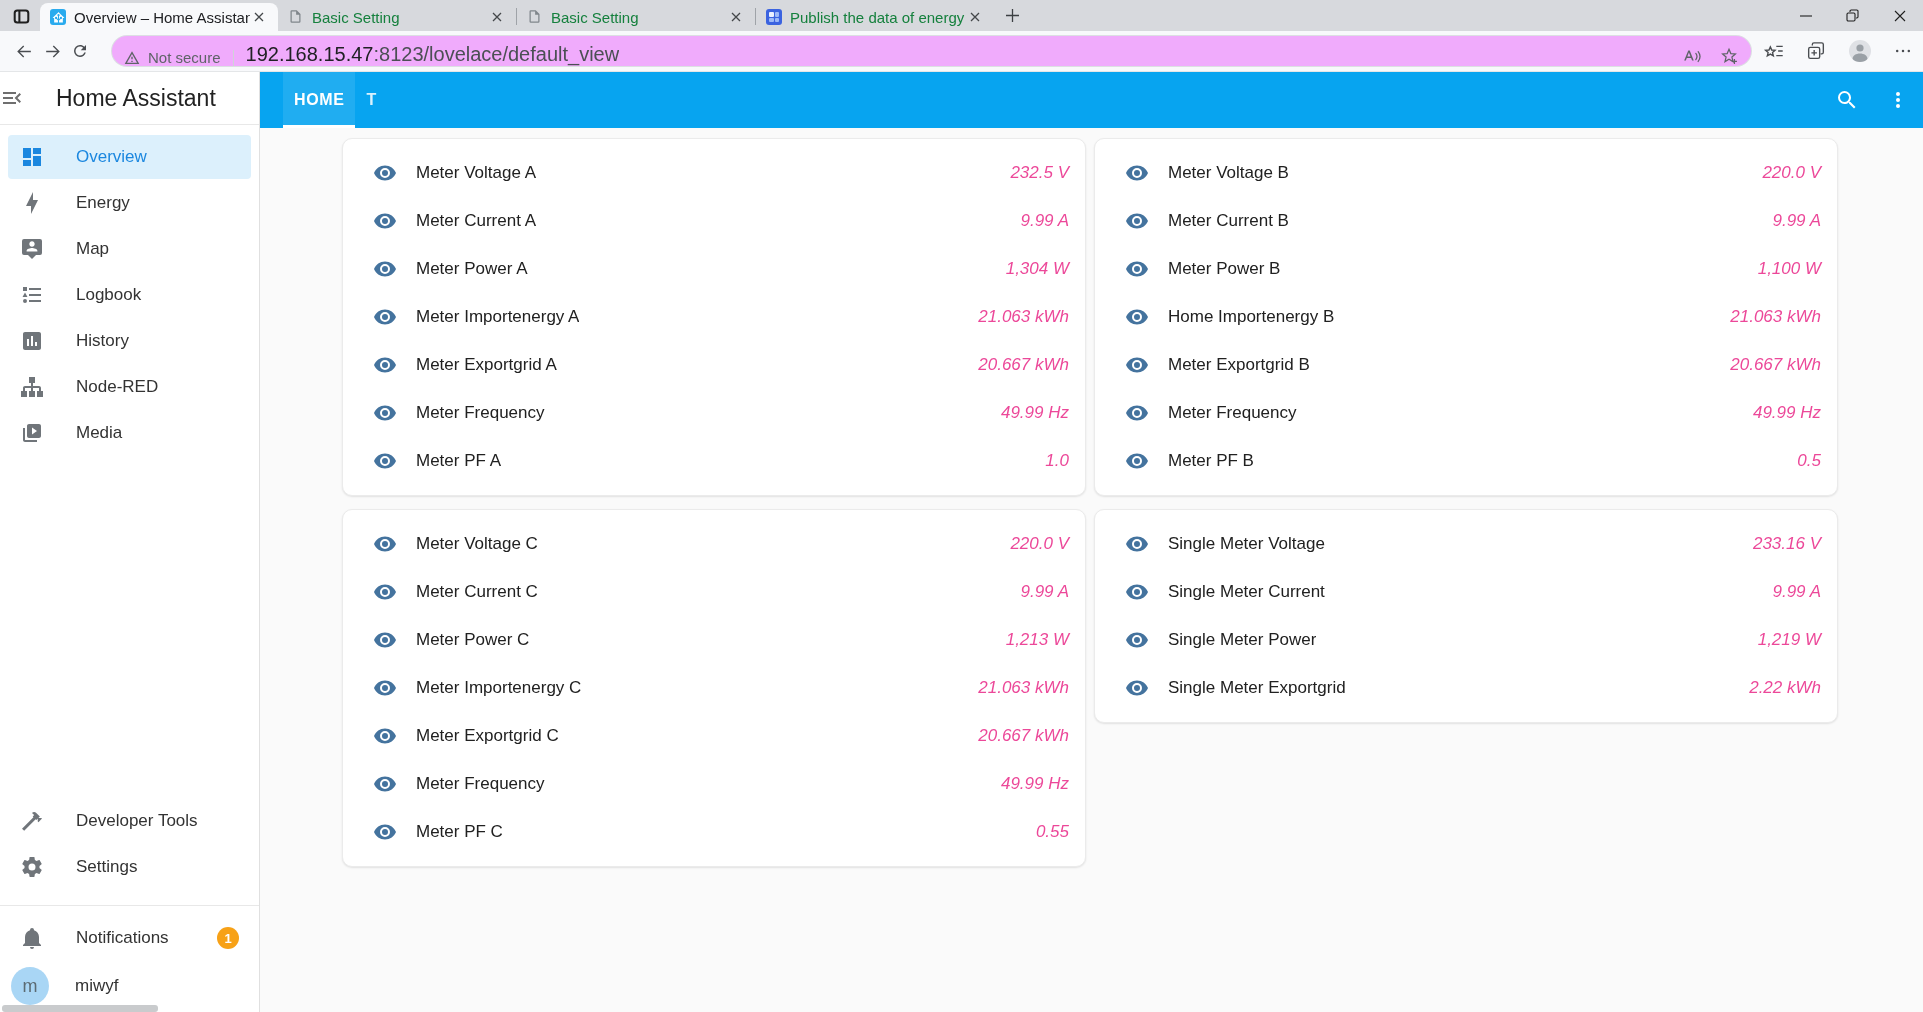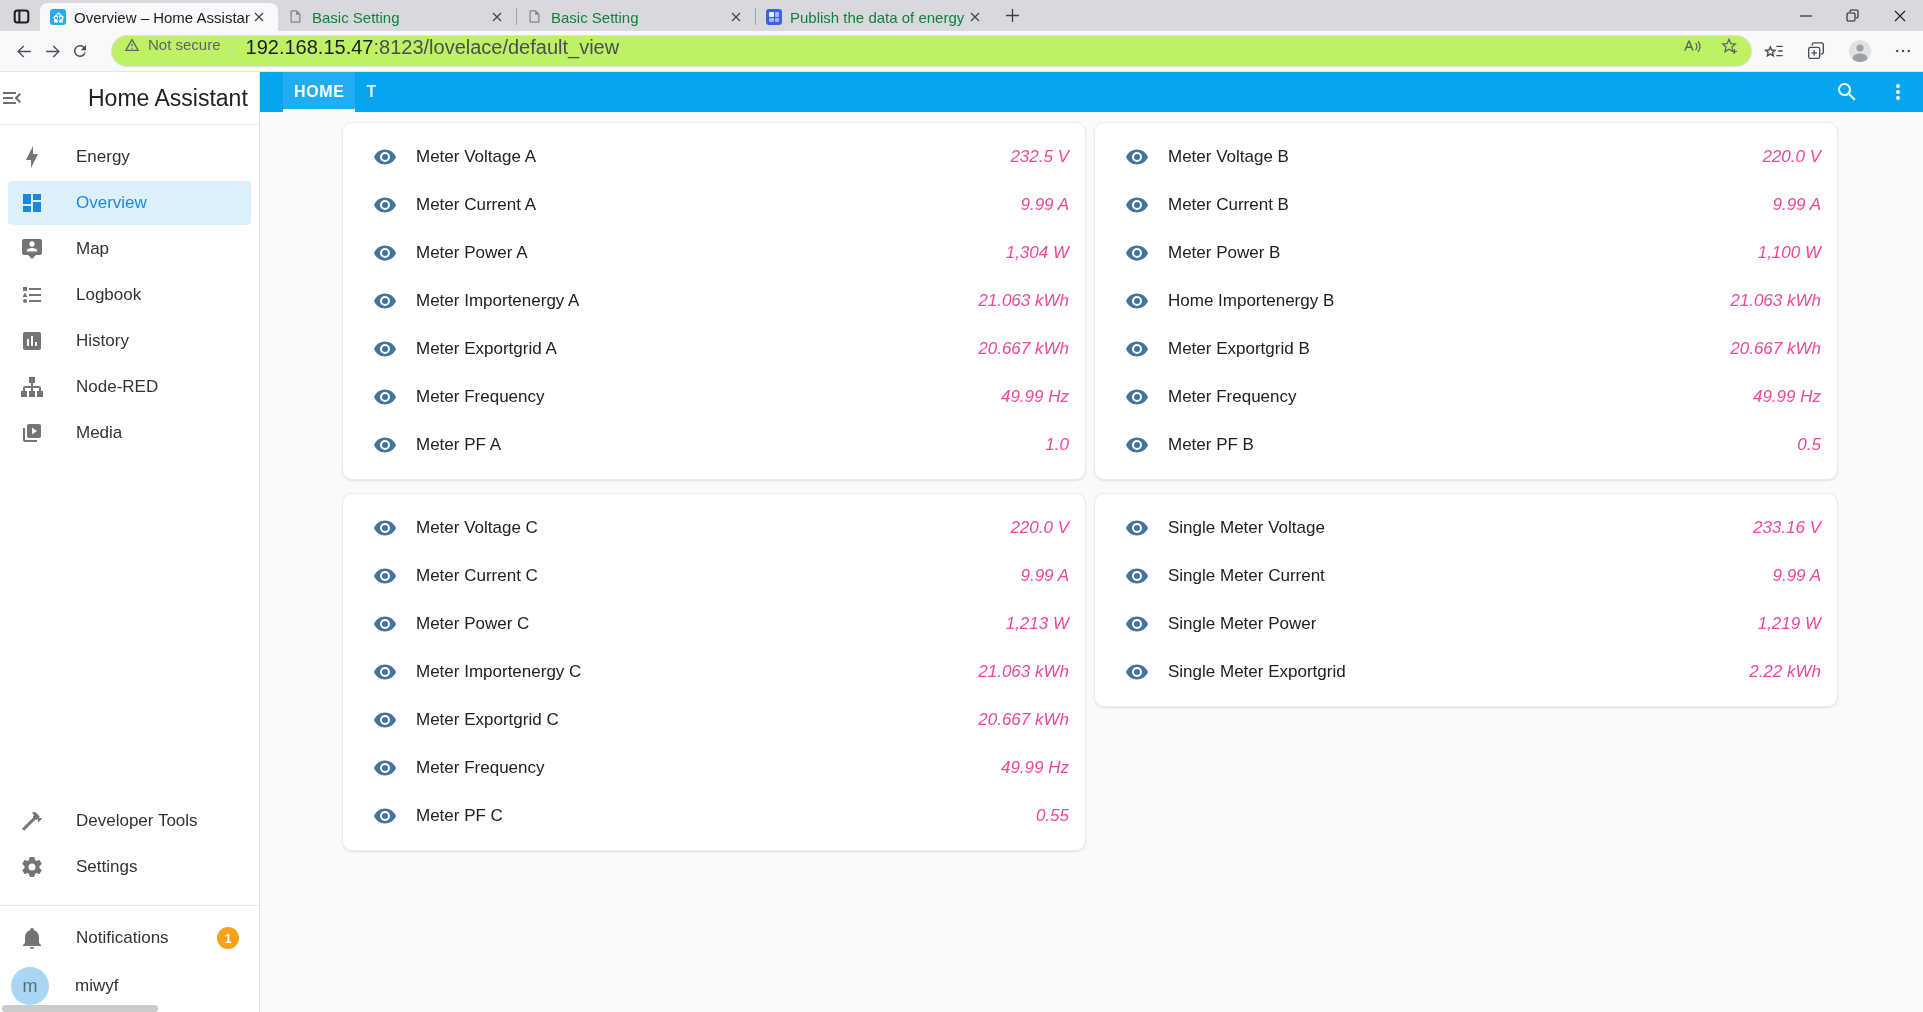--- a/index.html
+++ b/index.html
@@ -28,50 +28,50 @@
   .tab.active .tab-title{color:#202124;}
   .tab-close{width:18px;height:18px;display:flex;align-items:center;justify-content:center;border-radius:4px;flex:none;}
   .tab-sep{width:1px;height:17px;background:#9fa3a8;margin-bottom:6px;flex:none;}
   .newtab{width:28px;height:28px;margin:0 0 2px 4px;display:flex;align-items:center;justify-content:center;flex:none;}
   .win-controls{margin-left:auto;display:flex;align-self:stretch;}
   .win-btn{width:47px;display:flex;align-items:center;justify-content:center;color:#202020;}
 
   
   .toolbar{height:41px;background:#f8f9fb;border-bottom:1px solid #e4e6e8;display:flex;align-items:center;padding:0 10px;}
   .nav-btn{width:28px;height:28px;display:flex;align-items:center;justify-content:center;color:#4a4d51;flex:none;}
-  .addressbar{flex:1;height:30px;margin-left:18px;background:#bef264;border-radius:15px;box-shadow:0 0 0 1px #dcdfe3;display:flex;align-items:flex-start;padding:0 12px;min-width:0;}
+  .addressbar{flex:1;height:30px;margin-left:18px;background:#f0abfc;border-radius:15px;box-shadow:0 0 0 1px #dcdfe3;display:flex;align-items:flex-end;padding:0 12px;min-width:0;}
   .security{display:flex;align-items:center;gap:8px;color:#5f6368;font-size:15px;flex:none;}
   .addr-div{width:1px;height:16px;background:#d0d3d7;margin:0 12px;flex:none;}
   .url{font-size:20px;color:#202124;white-space:nowrap;overflow:hidden;}
   .url .path{color:#4b4f54;}
   .pill-right{margin-left:auto;display:flex;align-items:center;gap:18px;color:#5f6368;flex:none;}
   .toolbar-right{display:flex;align-items:center;gap:20px;margin-left:12px;color:#4a4d51;flex:none;}
 
   
   .app{position:absolute;top:72px;left:0;right:0;bottom:0;display:flex;}
 
   .sidebar{width:260px;background:#fff;border-right:1px solid #e0e0e0;display:flex;flex-direction:column;flex:none;}
-  .sidebar-header{height:53px;flex:none;display:flex;align-items:center;padding-left:0;border-bottom:1px solid #e8e8e8;gap:32px;}
+  .sidebar-header{height:53px;flex:none;display:flex;align-items:center;padding-left:0;border-bottom:1px solid #e8e8e8;}
   .menu-toggle{width:24px;height:24px;color:#6f6f6f;}
   .app-title{margin-left:32px;font-size:23px;color:#222;white-space:nowrap;}
   .nav{padding-top:8px;}
   .nav-item{height:44px;margin:2px 8px;border-radius:4px;display:flex;align-items:center;padding-left:12px;cursor:default;}
   .nav-icon{width:24px;height:24px;color:#70757a;flex:none;}
   .nav-label{margin-left:32px;font-size:17px;color:#333;white-space:nowrap;}
   .nav-item.active{background:#dcf0fc;}
   .nav-item.active .nav-icon,.nav-item.active .nav-label{color:var(--active-blue);}
   .sidebar-spacer{flex:1;}
   .sidebar-divider{height:1px;background:#e8e8e8;margin:14px 0 8px;}
   .badge{margin-left:auto;margin-right:12px;min-width:22px;height:22px;border-radius:11px;background:var(--badge);color:#fff;font-size:13px;font-weight:bold;display:flex;align-items:center;justify-content:center;padding:0 5px;}
   .profile-item{height:48px;display:flex;align-items:center;padding-left:11px;margin-bottom:2px;}
   .avatar{width:38px;height:38px;border-radius:50%;background:var(--avatar);color:#5c6b73;font-size:18px;display:flex;align-items:center;justify-content:center;flex:none;}
   .profile-name{margin-left:26px;font-size:17px;color:#333;}
 
   .main{flex:1;display:flex;flex-direction:column;background:#fafafa;min-width:0;}
-  .ha-header{height:40px;flex:none;background:var(--header-blue);display:flex;align-items:stretch;padding:0 13px 0 23px;}
+  .ha-header{height:56px;flex:none;background:var(--header-blue);display:flex;align-items:stretch;padding:0 13px 0 23px;}
   .ha-tab{display:flex;align-items:center;padding:0 11px;color:rgba(255,255,255,0.85);font-weight:bold;font-size:16px;letter-spacing:0.6px;position:relative;}
   .ha-tab.active{color:#fff;background:rgba(255,255,255,0.10);}
   .ha-tab.active::after{content:"";position:absolute;left:0;right:0;bottom:0;height:3px;background:#fff;}
   .ha-header-icons{margin-left:auto;display:flex;align-items:center;gap:27px;color:#fff;}
   .ha-icon{width:24px;height:24px;}
 
   .content{padding:10px 85px 0 82px;display:grid;grid-template-columns:repeat(2,1fr);gap:13px 8px;align-items:start;}
   .card{background:#fff;border:1px solid #ebebeb;border-radius:10px;box-shadow:0 1px 2px rgba(0,0,0,0.10);padding:10px 0;}
   .entity-row{height:48px;display:flex;align-items:center;padding:0 16px;}
   .eye{width:24px;height:24px;margin-left:14px;color:var(--eye);flex:none;}
@@ -251,31 +251,31 @@
 
   <div class="sidebar">
     <div class="sidebar-header">
       <svg class="menu-toggle" viewBox="0 0 24 24">
           <path fill="currentColor" d="M21,15.61L19.59,17L14.58,12L19.59,7L21,8.39L17.44,12L21,15.61M3,6H16V8H3V6M3,13V11H13V13H3M3,18V16H16V18H3Z"></path>
         </svg>
       <span class="app-title">Home Assistant</span>
     </div>
 
     <div class="nav">
+        <div class="nav-item active">
+    <svg class="nav-icon" viewBox="0 0 24 24">
+            <path fill="currentColor" d="M13,3V9H21V3M13,21H21V11H13M3,21H11V15H3M3,13H11V3H3V13Z"></path>
+          </svg>
+    <span class="nav-label">Overview</span>
+  </div>
         <div class="nav-item">
     <svg class="nav-icon" viewBox="0 0 24 24">
             <path fill="currentColor" d="M11,15H6L13,1V9H18L11,23V15Z"></path>
           </svg>
     <span class="nav-label">Energy</span>
-  </div>
-        <div class="nav-item active">
-    <svg class="nav-icon" viewBox="0 0 24 24">
-            <path fill="currentColor" d="M13,3V9H21V3M13,21H21V11H13M3,21H11V15H3M3,13H11V3H3V13Z"></path>
-          </svg>
-    <span class="nav-label">Overview</span>
   </div>
         <div class="nav-item">
     <svg class="nav-icon" viewBox="0 0 24 24">
             <path fill="currentColor" d="M20,2H4A2,2 0 0,0 2,4V16A2,2 0 0,0 4,18H8L12,22L16,18H20A2,2 0 0,0 22,16V4A2,2 0 0,0 20,2M12,4.3C13.5,4.3 14.7,5.5 14.7,7C14.7,8.5 13.5,9.7 12,9.7C10.5,9.7 9.3,8.5 9.3,7C9.3,5.5 10.5,4.3 12,4.3M17.4,14.6H6.6V13.7C6.6,11.9 10.2,10.9 12,10.9C13.8,10.9 17.4,11.9 17.4,13.7V14.6Z"></path>
           </svg>
     <span class="nav-label">Map</span>
   </div>
         <div class="nav-item">
     <svg class="nav-icon" viewBox="0 0 24 24">
             <path fill="currentColor" d="M5,9.5L7.5,14H2.5L5,9.5M3,4H7V8H3V4M5,20A2,2 0 0,0 7,18A2,2 0 0,0 5,16A2,2 0 0,0 3,18A2,2 0 0,0 5,20M9,5V7H21V5H9M9,19H21V17H9V19M9,13H21V11H9V13Z"></path>

